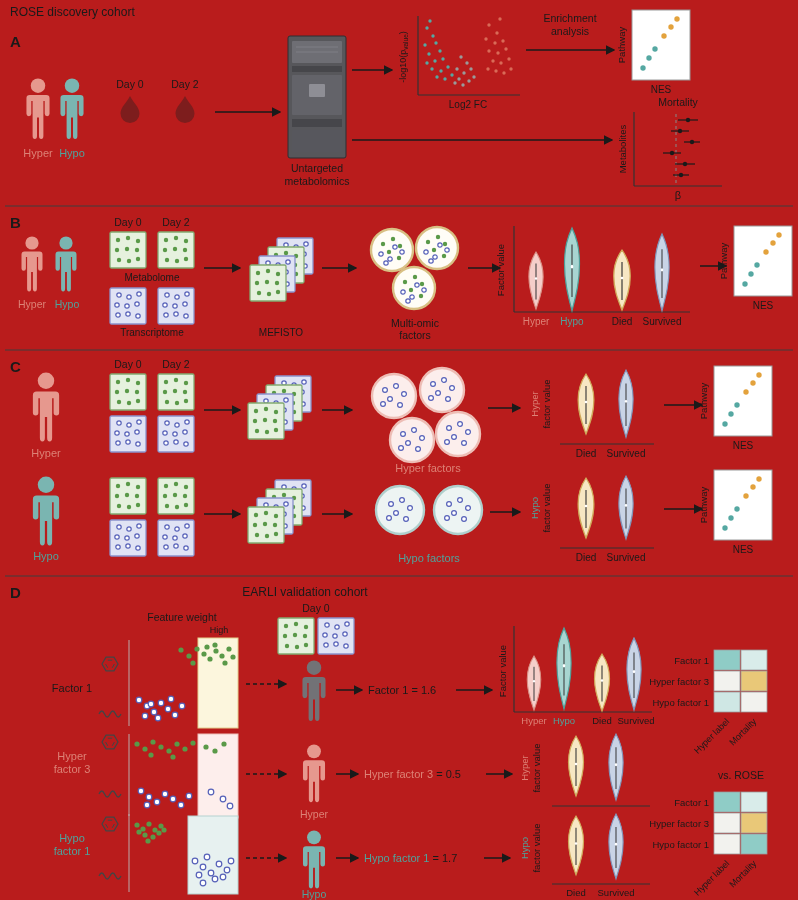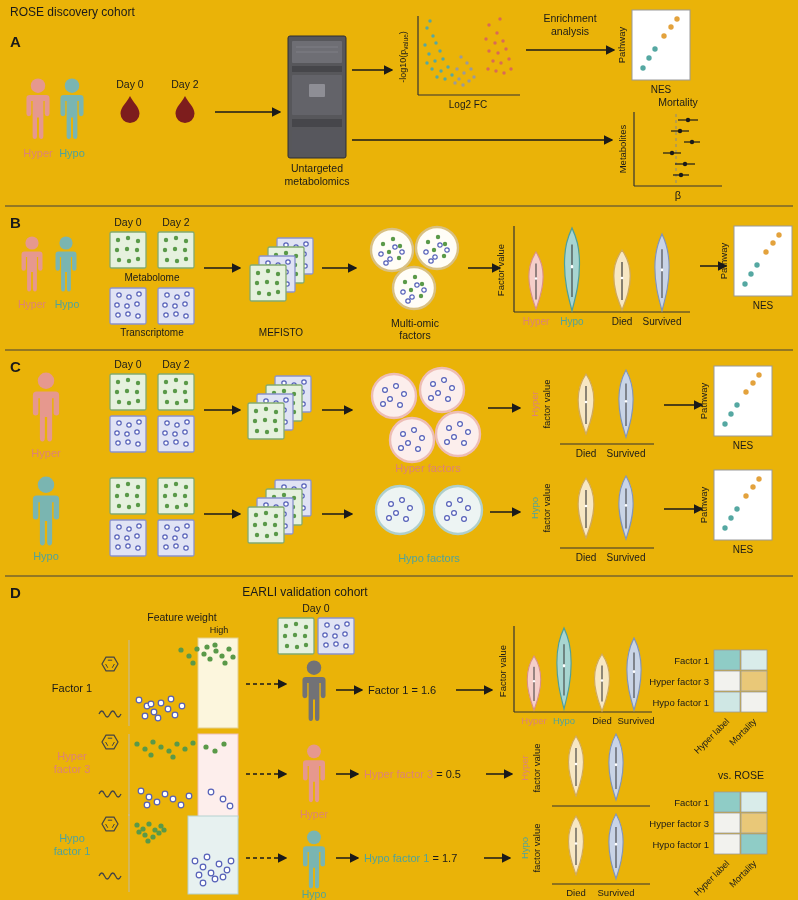--- a/index.html
+++ b/index.html
@@ -1,16 +1,16 @@
 <!DOCTYPE html>
 <html><head>
 <meta charset="utf-8">
 <style>
   html,body{margin:0;padding:0;background:#ffffff;}
-  .fig{width:798px;height:900px;position:relative;background:#eab308;}
+  .fig{width:798px;height:900px;position:relative;background:#b91c1c;}
   svg text{font-family:"Liberation Sans",sans-serif;fill:#1a1a1a;}
   .mid{text-anchor:middle;}
   .end{text-anchor:end;}
   .bold{font-weight:bold;}
   .t6{font-size:6.5px;}.t9{font-size:9px;}.t95{font-size:9.5px;}
   .t10{font-size:10px;}.t105{font-size:10.5px;}.t11{font-size:11px;}
   .t12{font-size:12px;}.t15{font-size:15px;}
   .c-hyper{fill:#dd8276;}
   .c-hypo{fill:#4fa39c;}
   .arrow{stroke:#1a1a1a;stroke-width:1.5;fill:none;}

